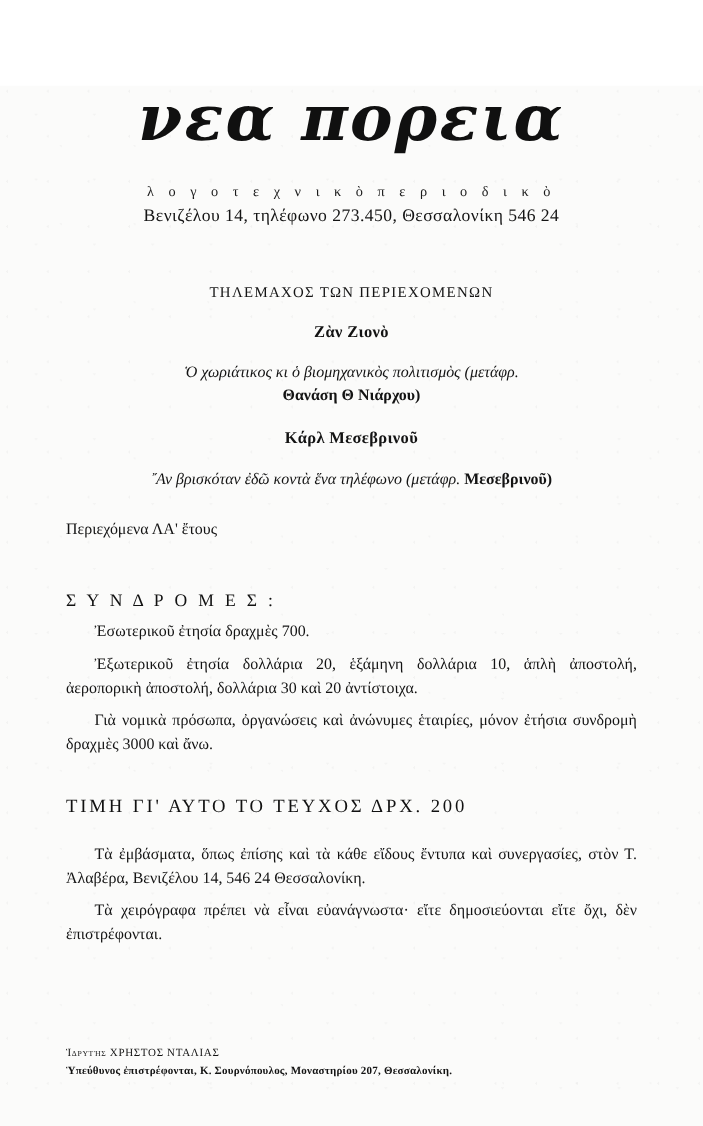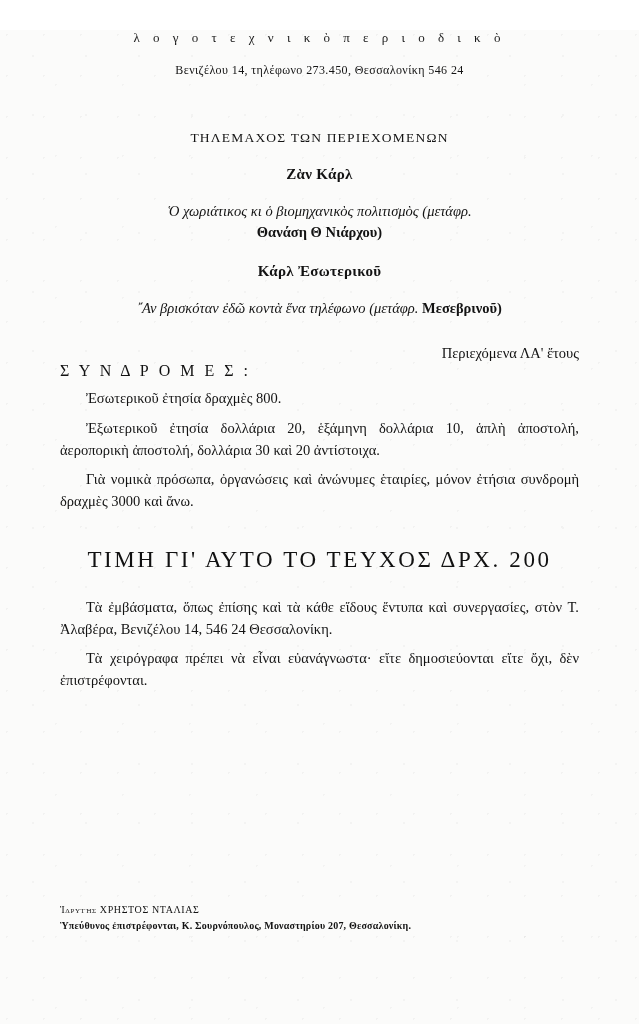--- a/index.html
+++ b/index.html
@@ -42,22 +42,22 @@
   .subtitle {
     text-align: center;
     margin-top: 30px;
     font-size: 13px;
     letter-spacing: 5px;
     color: #1b1b1b;
     font-family: "Liberation Serif", serif;
   }
   .address {
     text-align: center;
-    margin-top: 17px;
-    font-size: 12px;
+    margin-top: 6px;
+    font-size: 16px;
     letter-spacing: 0.4px;
     color: #141414;
   }
   .contents-heading {
     text-align: center;
     margin-top: 52px;
     font-size: 13.5px;
     letter-spacing: 1.2px;
     color: #141414;
   }
@@ -74,40 +74,40 @@
     font-size: 14.5px;
     font-style: italic;
     margin-top: 18px;
     line-height: 1.45;
   }
   .entry .work .translator {
     font-style: normal;
     font-weight: 700;
   }
   .entry-index {
-    text-align: right;
+    text-align: left;
     margin-top: 26px;
     font-size: 14.5px;
   }
   .section-title {
+    margin-top: 48px;
     font-size: 16px;
     letter-spacing: 3px;
     color: #111;
   }
   .para {
     font-size: 14.5px;
     line-height: 1.5;
     margin-top: 8px;
     text-indent: 26px;
     text-align: justify;
   }
   .price {
-    text-align: center;
     margin-top: 34px;
-    font-size: 23px;
+    font-size: 17px;
     letter-spacing: 2.6px;
     color: #111;
   }
   .block-notes {
     margin-top: 24px;
   }
   .footer {
     position: absolute;
     left: 60px;
     right: 52px;
@@ -125,45 +125,46 @@
   }
   .footer .bold {
     font-weight: 700;
   }
 </style>
 </head>
 <body>
 
 <div class="page">
 
+  <div class="masthead">νεα πορεια</div>
   <div class="subtitle">λ ο γ ο τ ε χ ν ι κ ὸ   π ε ρ ι ο δ ι κ ὸ</div>
   <div class="address">Βενιζέλου 14, τηλέφωνο 273.450, Θεσσαλονίκη 546 24</div>
 
   <div class="contents-heading">ΤΗΛΕΜΑΧΟΣ ΤΩΝ ΠΕΡΙΕΧΟΜΕΝΩΝ</div>
 
   <div class="entry">
-    <div class="author">Ζὰν Κάρλ</div>
+    <div class="author">Ζὰν Ζιονὸ</div>
     <div class="work">
       <span>Ὁ χωριάτικος κι ὁ βιομηχανικὸς πολιτισμὸς  (μετάφρ.</span><br>
       <span class="translator">Θανάση Θ Νιάρχου)</span>
     </div>
   </div>
 
   <div class="entry">
-    <div class="author">Κάρλ Ἐσωτερικοῦ</div>
+    <div class="author">Κάρλ Μεσεβρινοῦ</div>
     <div class="work">
       <span>῎Αν βρισκόταν ἐδῶ κοντὰ ἕνα τηλέφωνο (μετάφρ.</span>
       <span class="translator">Μεσεβρινοῦ)</span>
     </div>
   </div>
 
   <div class="entry-index">Περιεχόμενα ΛΑ' ἔτους</div>
 
   <div class="section-title">Σ Υ Ν Δ Ρ Ο Μ Ε Σ :</div>
-  <div class="para">Ἐσωτερικοῦ ἐτησία δραχμὲς 800.</div>
+  <div class="para">Ἐσωτερικοῦ ἐτησία δραχμὲς 700.</div>
   <div class="para">Ἐξωτερικοῦ ἐτησία δολλάρια 20, ἑξάμηνη δολλάρια 10, ἁπλὴ ἀποστολή, ἀεροπορικὴ ἀποστολή, δολλάρια 30 καὶ 20 ἀντίστοιχα.</div>
   <div class="para">Γιὰ νομικὰ πρόσωπα, ὀργανώσεις καὶ ἀνώνυμες ἑταιρίες, μόνον ἐτήσια συνδρομὴ δραχμὲς 3000 καὶ ἄνω.</div>
 
   <div class="price">ΤΙΜΗ ΓΙ' ΑΥΤΟ ΤΟ ΤΕΥΧΟΣ ΔΡΧ. 200</div>
 
   <div class="block-notes">
     <div class="para">Τὰ ἐμβάσματα, ὅπως ἐπίσης καὶ τὰ κάθε εἴδους ἔντυπα καὶ συνεργασίες, στὸν Τ. Ἀλαβέρα, Βενιζέλου 14, 546 24 Θεσσαλονίκη.</div>
     <div class="para">Τὰ χειρόγραφα πρέπει νὰ εἶναι εὐανάγνωστα· εἴτε δημοσιεύονται εἴτε ὄχι, δὲν ἐπιστρέφονται.</div>
   </div>
 

